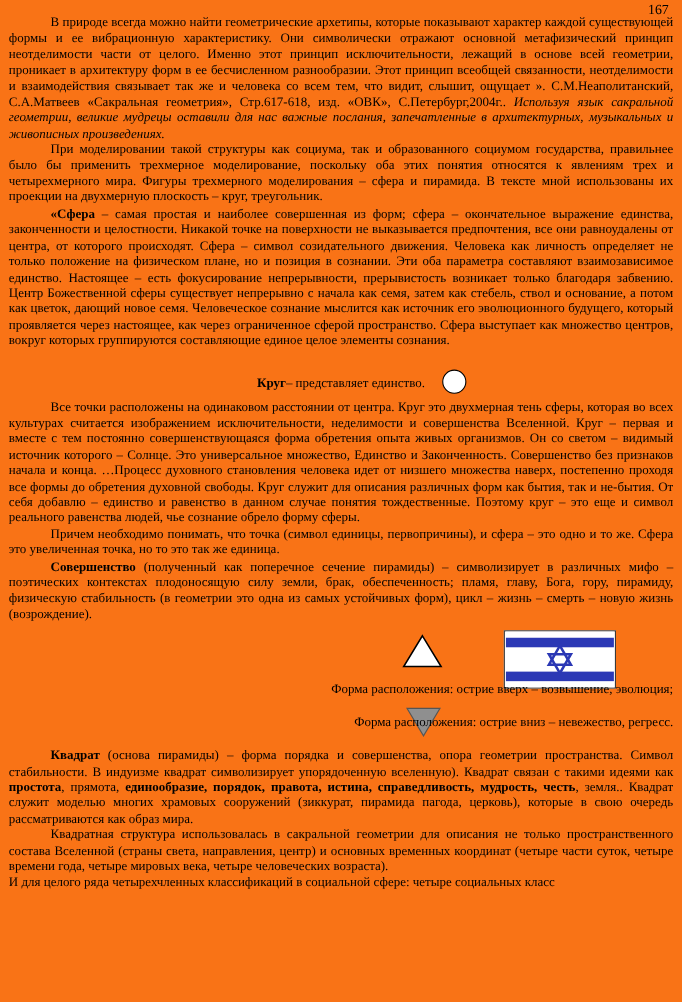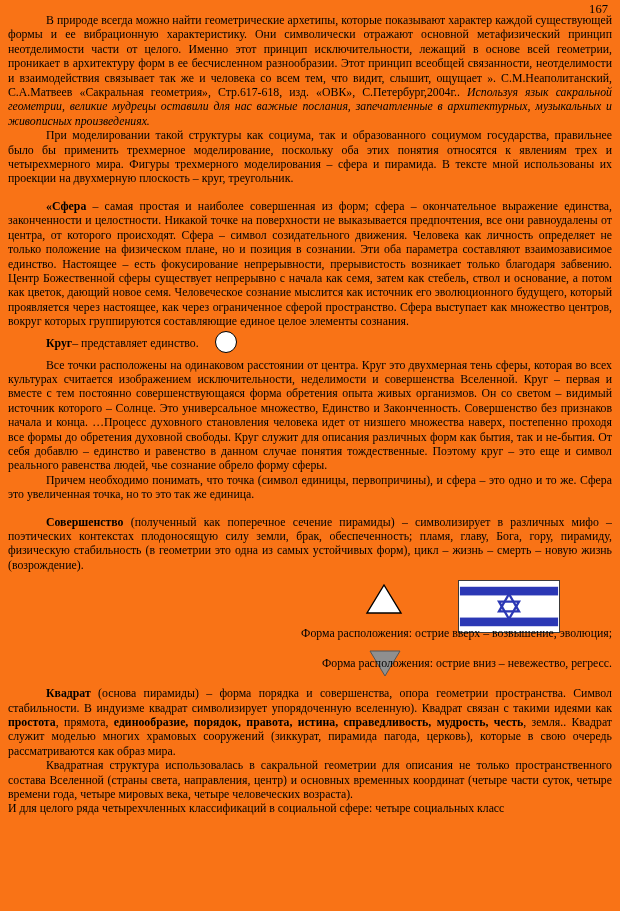--- a/index.html
+++ b/index.html
@@ -10,22 +10,22 @@
     font-family: "Liberation Serif", "DejaVu Serif", serif;
     font-size: 11.8px; line-height: 14.4px; color: #000;
     background: #f97316;
   }
   .page-number { position: absolute; top: 2px; right: 12px; font-size: 12.6px; }
   .content { position: absolute; top: 13px; left: 8px; width: 604px; }
   .para { margin: 0; text-align: justify; }
   .indent { text-indent: 38px; }
   .b { font-weight: bold; }
   .i { font-style: italic; }
-  .gap-before { margin-top: 13px; }
-  .krug-line { margin-top: 2px; margin-bottom: 5px; text-align: left; }
+  .gap-before { margin-top: 1px; }
+  .krug-line { margin-top: 19px; margin-bottom: 5px; text-align: center; }
   .circle-shape {
     display: inline-block; width: 22px; height: 22px;
     border: 1.4px solid #000; border-radius: 50%;
     margin-left: 16px; vertical-align: -6px; background: #fff;
   }
   .figure-block { position: relative; height: 106px; margin-top: 8px; }
   .fig-line { position: absolute; left: 0; right: 0; text-align: right; }
   .line-up { top: 46px; }
   .line-down { top: 76px; }
   .tri-up { position: absolute; left: 357px; top: 3px; }

